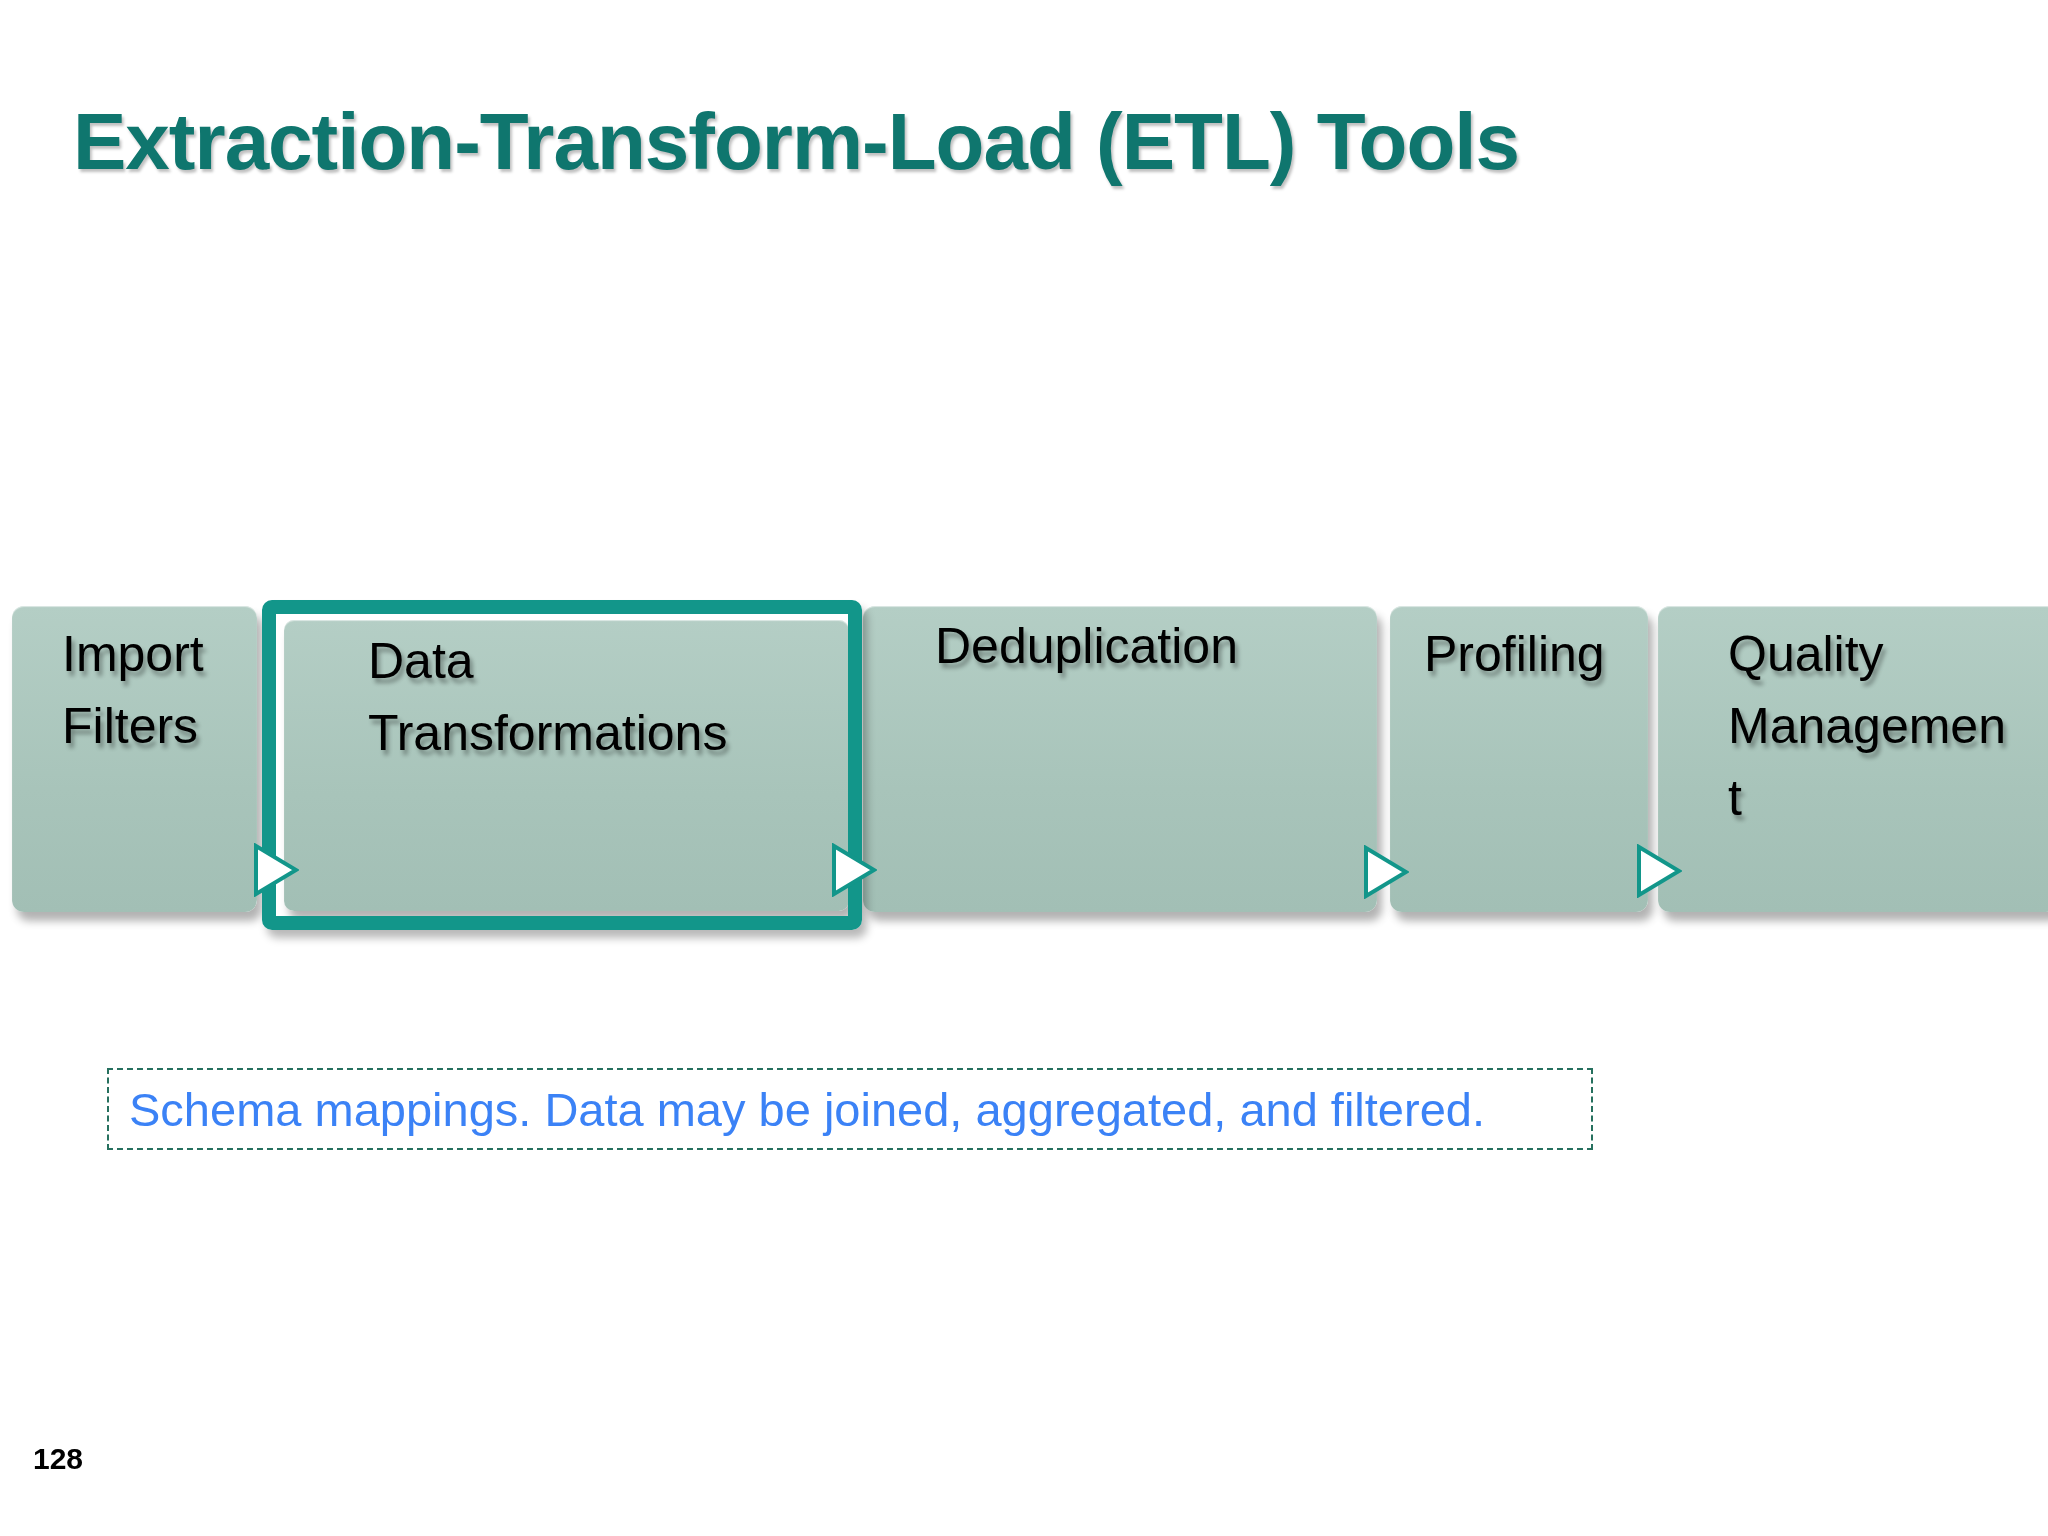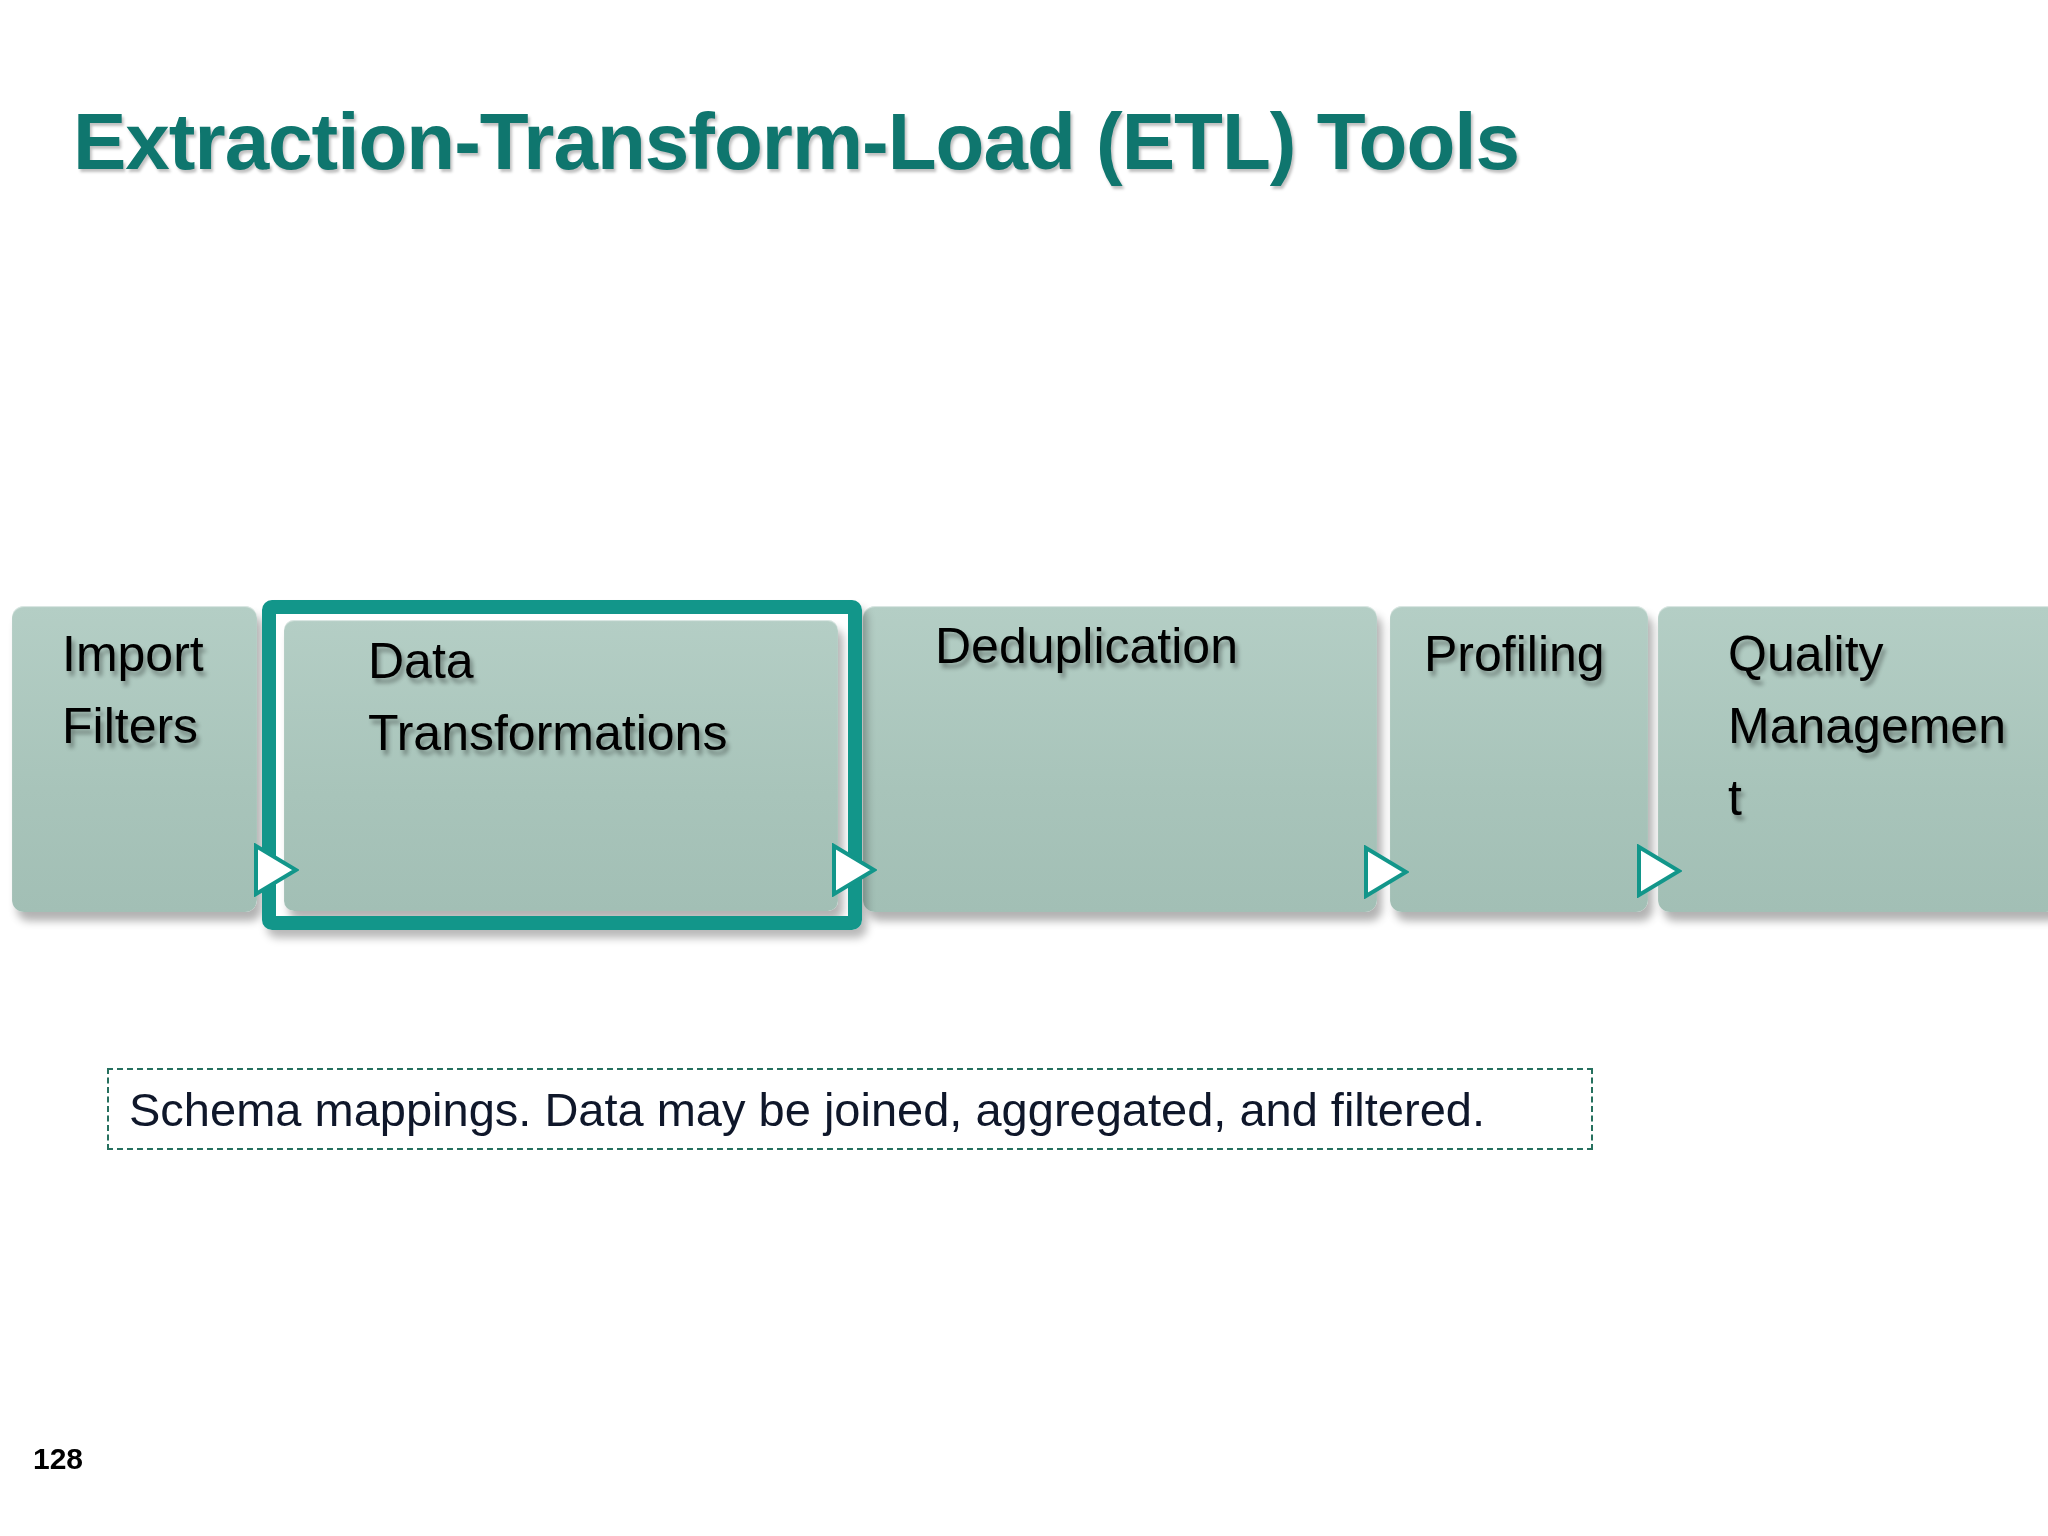--- a/index.html
+++ b/index.html
@@ -26,21 +26,21 @@
   }
 
   
   .step {
     position: absolute;
     border-radius: 12px;
     background: linear-gradient(180deg, var(--box-fill-light) 0%, var(--box-fill) 60%, var(--box-fill-dark) 100%);
     box-shadow: 5px 9px 9px rgba(0,0,0,0.30), inset 0 1px 1px rgba(255,255,255,0.55);
   }
   .step-import   { left: 12px;   top: 606px; width: 245px; height: 306px; }
-  .step-data     { left: 284px;  top: 620px; width: 554px; height: 291px; border-radius: 10px; }
+  .step-data     { left: 284px;  top: 620px; width: 554px; height: 291px; border-radius: 10px; padding-left: 11px; }
   .step-dedup    { left: 863px;  top: 606px; width: 514px; height: 306px; }
   .step-profile  { left: 1390px; top: 606px; width: 258px; height: 306px; }
   .step-quality  { left: 1658px; top: 606px; width: 400px; height: 306px; }
 
   .step-label {
     position: absolute;
     font-size: 50px;
     line-height: 72px;
     color: #000;
     white-space: pre-line;
@@ -88,21 +88,21 @@
     height: 82px;
     box-sizing: border-box;
     border: 2px dashed var(--callout-border);
     display: flex;
     align-items: center;
   }
   .callout-text {
     font-size: 47px;
     padding-left: 20px;
     white-space: nowrap;
-    color: #0f172a;
+    color: #3b82f6;
   }
 
   .page-number {
     position: absolute;
     left: 33px;
     top: 1442px;
     font-size: 30px;
     font-weight: bold;
     color: #000;
   }

